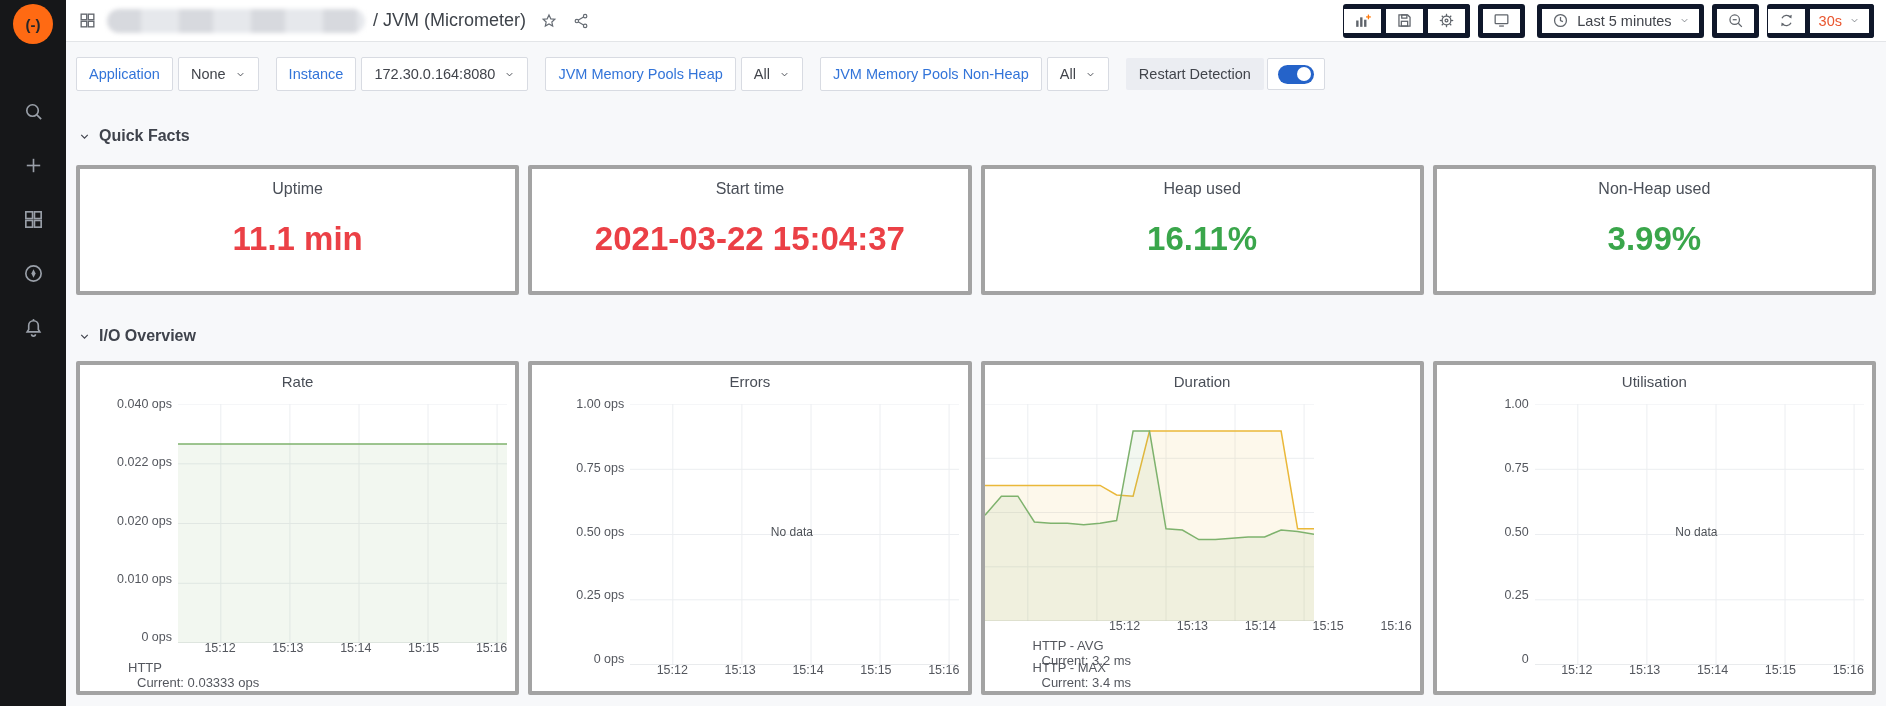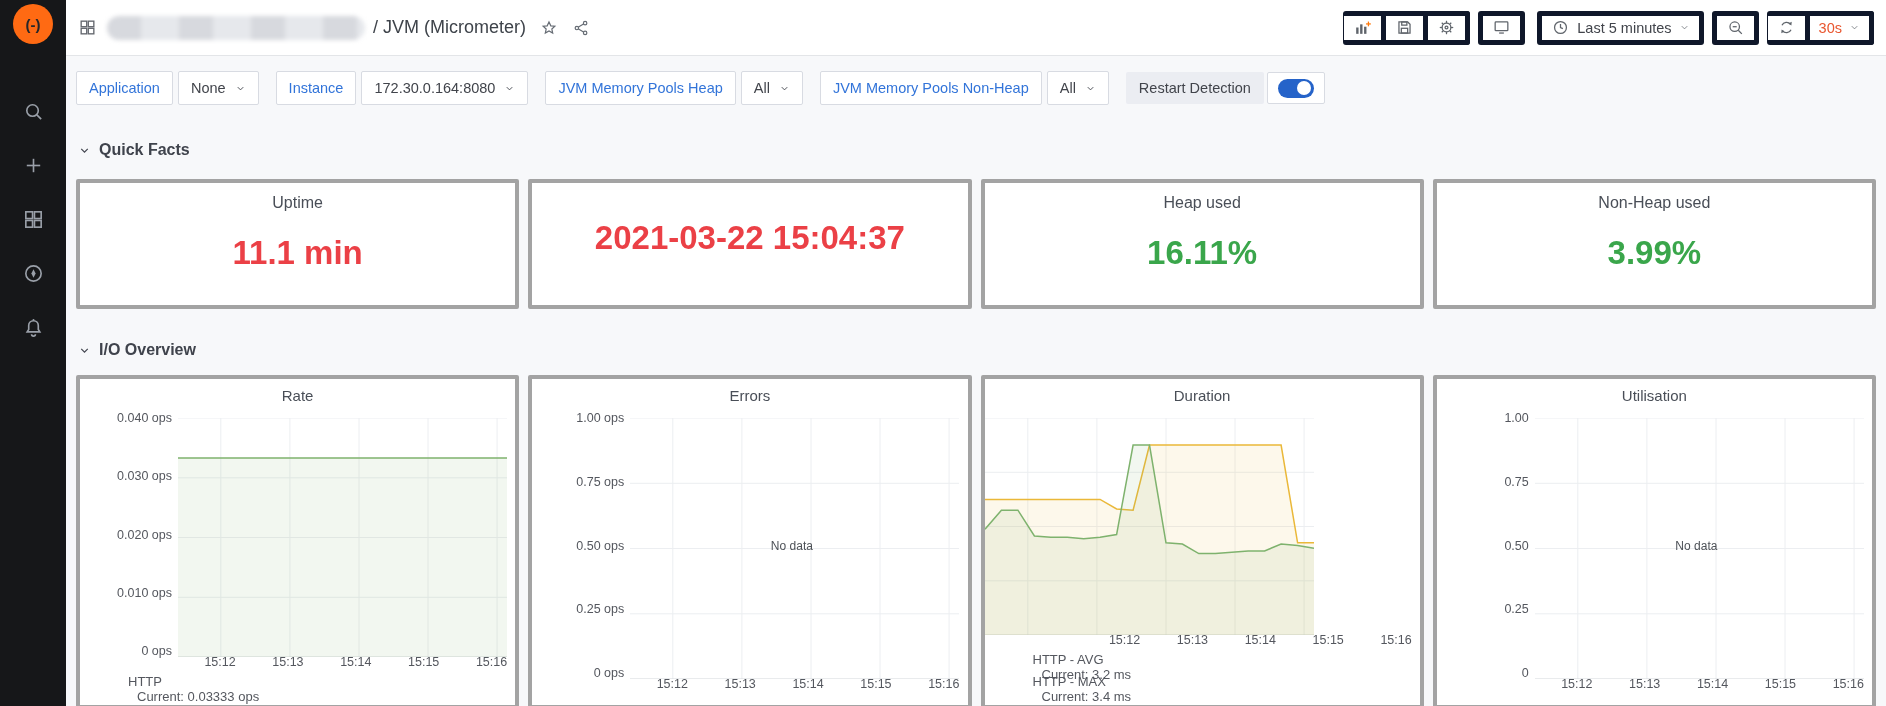--- a/index.html
+++ b/index.html
@@ -9,21 +9,21 @@
   
   .sidebar { position:absolute; left:0; top:0; bottom:0; width:66px; background:#161719; z-index:20;
              display:flex; flex-direction:column; align-items:center; }
   .logo { width:40px; height:40px; border-radius:50%; background:#ff6a13; margin-top:4px;
           display:flex; align-items:center; justify-content:center; color:#26262a; font-weight:700; font-size:15px; }
   .side-icons { margin-top:56px; display:flex; flex-direction:column; gap:31px; align-items:center; }
   .side-icons svg { width:23px; height:23px; stroke:#9aa0a9; fill:none; stroke-width:1.7; cursor:pointer; }
   .side-icons svg .fillpart { fill:#9aa0a9; stroke:none; }
 
   
-  .topnav { margin-left:66px; height:56px; background:#ffffff; border-bottom:1px solid #e3e5e8;
+  .topnav { margin-left:66px; height:42px; background:#ffffff; border-bottom:1px solid #e3e5e8;
             display:flex; align-items:center; padding:0 12px; }
   .topnav svg { flex:none; }
   .crumb-icon { width:19px; height:19px; stroke:#63676e; fill:none; stroke-width:1.7; margin-right:10px; }
   .redacted { width:258px; height:24px; border-radius:12px; margin-right:8px;
               background:repeating-linear-gradient(90deg,#d7d9de 0 34px,#e6e8ec 34px 72px); filter:blur(2px); }
   .nav-title { font-size:18px; color:#3e434a; white-space:nowrap; }
   .nav-mini-icon { width:18px; height:18px; stroke:#666c74; fill:none; stroke-width:1.6; margin-left:14px; cursor:pointer; }
   .nav-spacer { flex:1; }
   .nav-right { display:flex; align-items:center; gap:8px; }
   .nav-btn { height:34px; background:#fff; border:5px solid #0f172a; border-radius:3px;
@@ -270,20 +270,21 @@
     </svg>
   <span class="section-title">Quick Facts</span>
 </div>
 <div class="row" id="stats-row">
   <div class="panel stat-panel">
     <div class="stat-title">Uptime</div>
     <div class="stat-value" style="color: rgb(235, 64, 70);">11.1 min</div>
   </div>
 
   <div class="panel stat-panel">
+    <div class="stat-title">Start time</div>
     <div class="stat-value" style="color: rgb(235, 64, 70);">2021-03-22 15:04:37</div>
   </div>
 
   <div class="panel stat-panel">
     <div class="stat-title">Heap used</div>
     <div class="stat-value" style="color: rgb(58, 166, 75);">16.11%</div>
   </div>
 
   <div class="panel stat-panel">
     <div class="stat-title">Non-Heap used</div>
@@ -296,21 +297,21 @@
       <polyline points="6,9 12,15 18,9"></polyline>
     </svg>
   <span class="section-title">I/O Overview</span>
 </div>
 <div class="row" id="charts-row">
   <div class="panel chart-panel">
     <div class="chart-title">Rate</div>
     <div class="chart-body">
       <div class="y-axis">
           <span style="top: 0%;">0.040 ops</span>
-          <span style="top: 25%;">0.030 ops</span>
+          <span style="top: 25%;">0.022 ops</span>
           <span style="top: 50%;">0.020 ops</span>
           <span style="top: 75%;">0.010 ops</span>
           <span style="top: 100%;">0 ops</span>
         </div>
       <div class="plot">
           <svg width="329" height="239">
             <line x1="42.8" y1="0" x2="42.8" y2="239" stroke="#eceef1" stroke-width="1"></line>
             <line x1="111.9" y1="0" x2="111.9" y2="239" stroke="#eceef1" stroke-width="1"></line>
             <line x1="181.0" y1="0" x2="181.0" y2="239" stroke="#eceef1" stroke-width="1"></line>
             <line x1="250.0" y1="0" x2="250.0" y2="239" stroke="#eceef1" stroke-width="1"></line>

